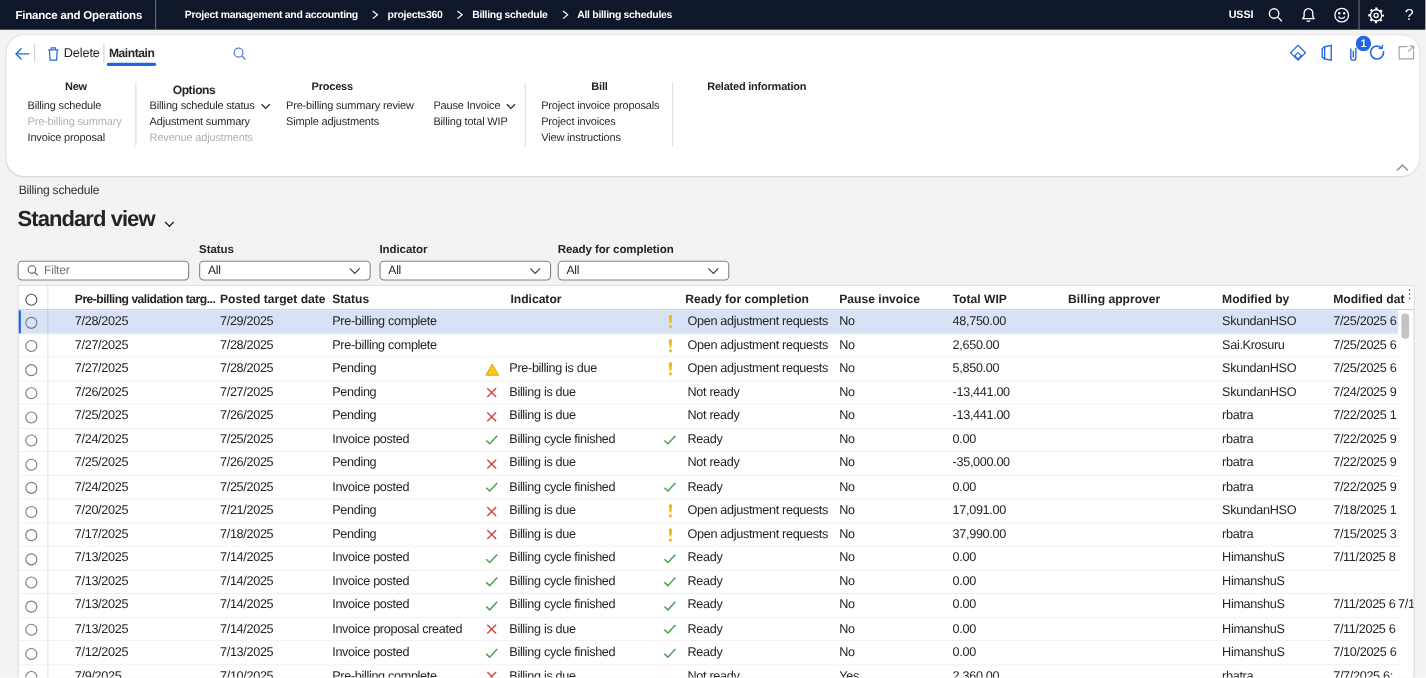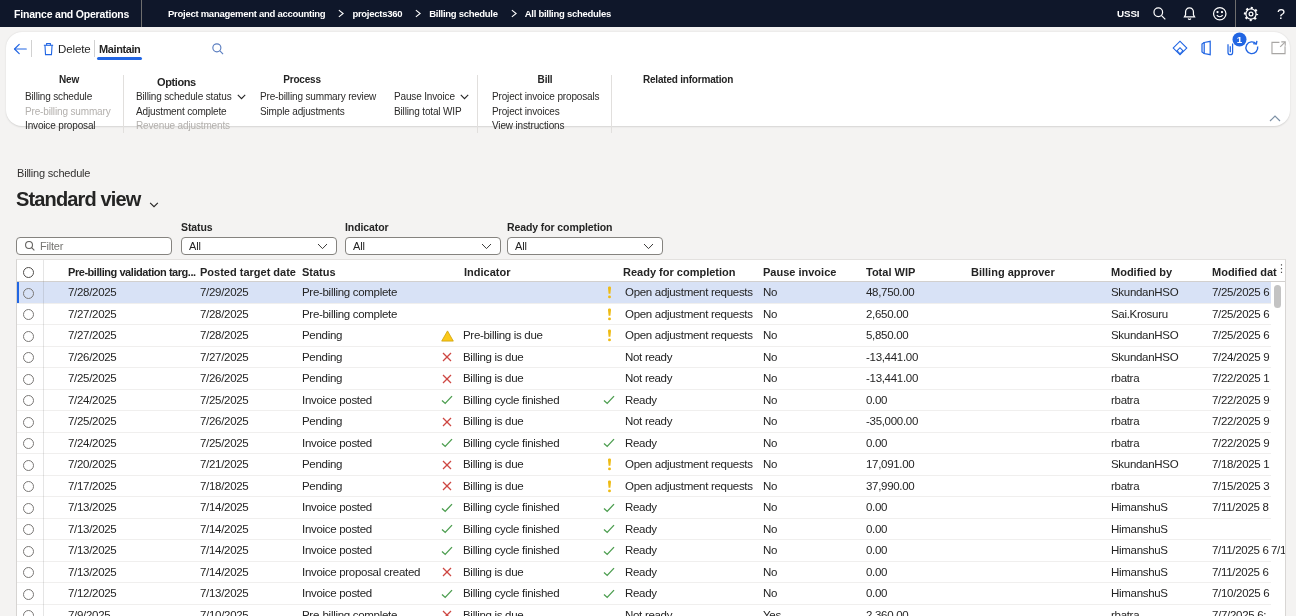--- a/index.html
+++ b/index.html
@@ -11,21 +11,21 @@
   .appname { position:absolute; left:0; top:0; width:142px; height:27px; display:flex; align-items:center; padding-left:14px; font-size:10.5px; font-weight:700; letter-spacing:-0.2px; border-right:1px solid #6e6e6e; white-space:nowrap; }
   .crumbs { position:absolute; left:168px; top:0; height:27px; display:flex; align-items:center; font-size:9.5px; font-weight:600; letter-spacing:-0.27px; }
   .crumb { white-space:nowrap; cursor:pointer; }
   .crumb-sep { margin:0 8px 0 13px; display:flex; align-items:center; }
   .env { position:absolute; left:1117px; top:0; height:27px; display:flex; align-items:center; font-size:9.8px; font-weight:600; letter-spacing:-0.1px; }
   .tb-ic { position:absolute; top:0; height:27px; display:flex; align-items:center; justify-content:center; cursor:pointer; }
   .tb-sep { position:absolute; left:1235px; top:0; width:1px; height:27px; background:#6e6e6e; }
   .help-q { font-size:14.5px; font-weight:400; }
 
   
-  .card { position:absolute; left:6px; top:32px; width:1284px; height:94px; background:#fff; border-radius:16px; box-shadow:0 0.6px 1.8px rgba(0,0,0,.13); }
+  .card { position:absolute; left:6px; top:32px; width:1284px; height:128px; background:#fff; border-radius:16px; box-shadow:0 0.6px 1.8px rgba(0,0,0,.13); }
   .tabrow { position:absolute; left:0; top:0; width:100%; height:33px; display:flex; align-items:center; }
   .back-btn { position:absolute; left:3px; top:5px; width:22px; height:23px; display:flex; align-items:center; justify-content:center; cursor:pointer; }
   .vsep { position:absolute; top:8px; width:1px; height:17px; background:#d1d1d1; }
   .delete-btn { position:absolute; left:32px; top:4px; display:flex; align-items:center; gap:3px; padding:0 4px; height:25px; font-size:11.5px; letter-spacing:-0.1px; color:#242424; cursor:pointer; }
   .tab { position:absolute; top:0; font-size:11px; font-weight:600; letter-spacing:-0.4px; color:#242424; padding:0 8px; height:33px; display:flex; align-items:center; cursor:pointer; }
   .tab.active::after { content:""; position:absolute; left:6px; right:6px; bottom:5px; height:3px; border-radius:2px; background:#2266e3; }
   .tab-search { position:absolute; left:205px; top:10px; cursor:pointer; display:flex; }
   .tr-ic { position:absolute; top:4px; width:24px; height:24px; display:flex; align-items:center; justify-content:center; cursor:pointer; }
 
   
@@ -225,21 +225,21 @@
           <div class="rg-col" style="position: absolute; left: 0px; top: 18px;">
             <div class="rib-item">
               <span>Billing schedule status</span>
               <span class="chev">
                 <svg width="9" height="6" viewBox="0 0 9 6" fill="none" stroke="#242424" stroke-width="1.1">
                   <path d="M0.8 0.8 L4.5 4.6 L8.2 0.8"></path>
                 </svg>
               </span>
             </div>
             <div class="rib-item">
-              <span>Adjustment complete</span>
+              <span>Adjustment summary</span>
             </div>
             <div class="rib-item disabled">
               <span>Revenue adjustments</span>
             </div>
           </div>
           <div class="rg-col" style="position: absolute; left: 124px; top: 18px;">
             <div class="rib-item">
               <span>Pre-billing summary review</span>
             </div>
             <div class="rib-item">

